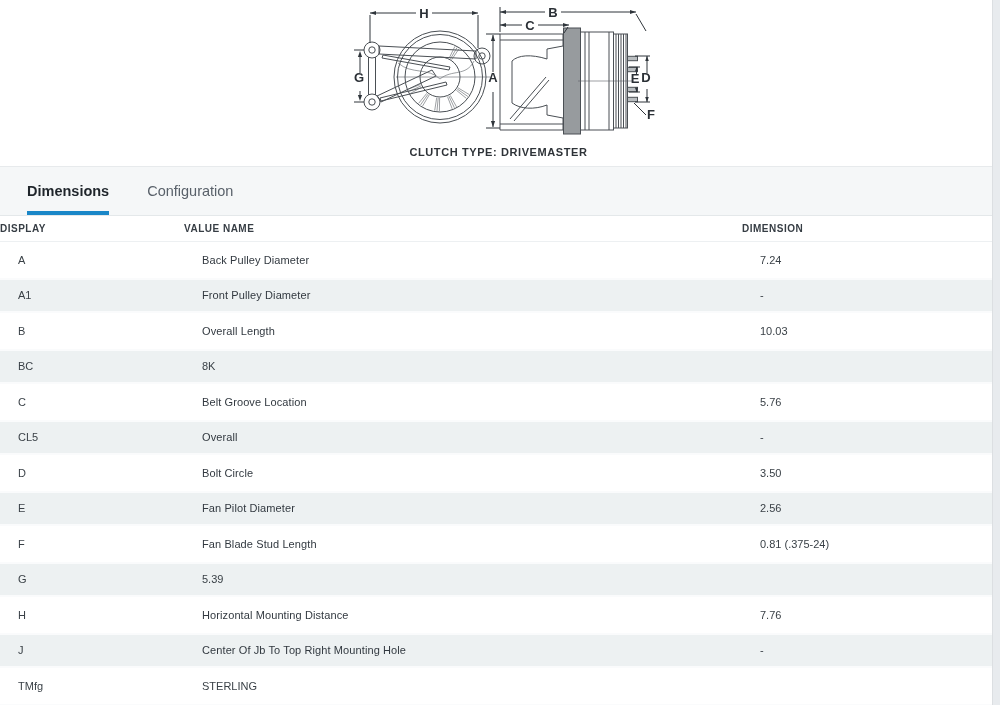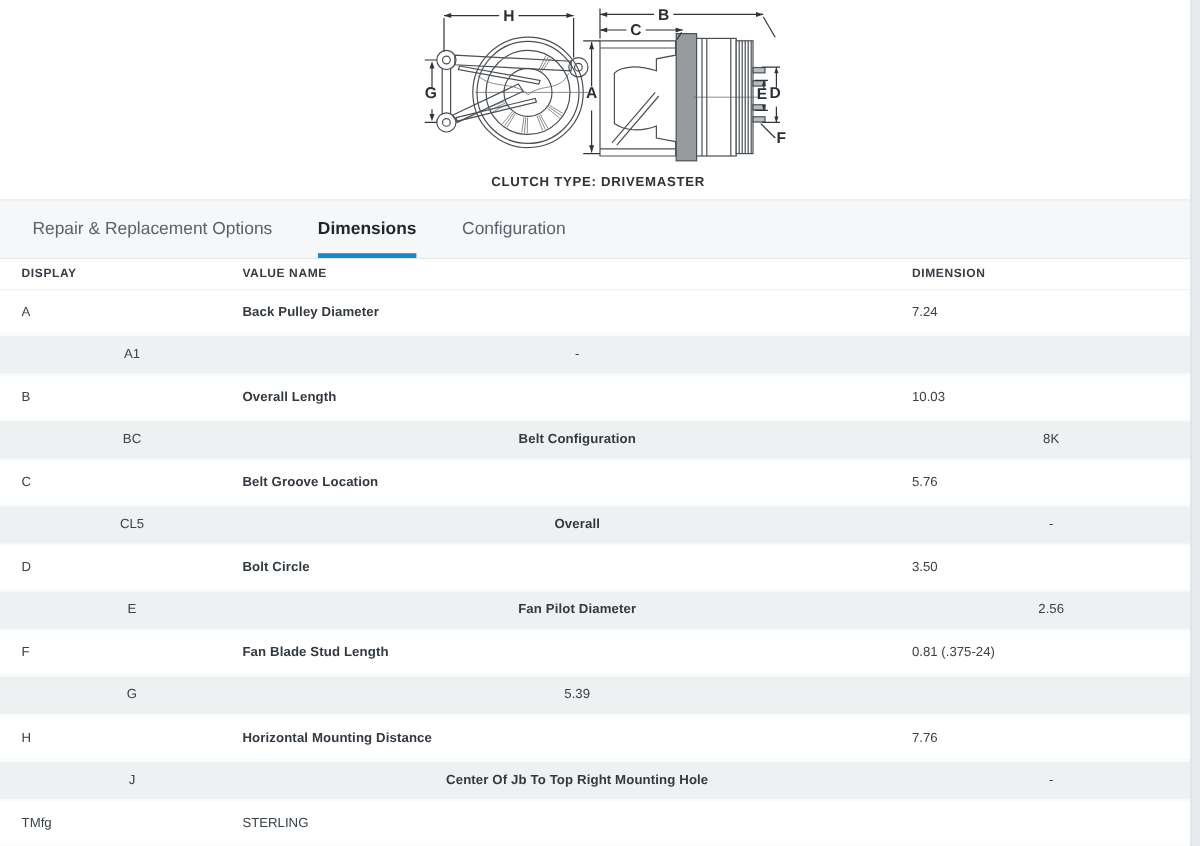--- a/index.html
+++ b/index.html
@@ -37,36 +37,35 @@
   }
   .tab.active { color:#1f252b; font-weight:700; }
   .tab.active::after {
     content:""; position:absolute; left:0; right:0; bottom:0; height:4px;
     background:var(--accent,#1a87c8);
   }
 
   
   .dim-table { width:992px; }
   .table-header {
-    display:grid; grid-template-columns:184px 558px 1fr; padding-left:18px;
+    display:grid; grid-template-columns:184px 558px 1fr; 
     height:26px; align-items:center; box-sizing:border-box;
     border-bottom:1px solid #edf0f2; background:#fff;
     font-size:10px; font-weight:700; letter-spacing:.5px; color:#363d44;
   }
   .row {
     display:grid; grid-template-columns:184px 558px 1fr; padding-left:18px;
     height:35.5px; align-items:center; box-sizing:border-box;
     font-size:11px; color:#3a4147; background:#fff;
   }
   .row.alt {
     background:var(--row-alt,#edf1f2);
     box-shadow: inset 0 2px 0 0 #fafbfc, inset 0 -2px 0 0 #fafbfc;
-    text-align: center;
-  }
-  .cell-value { font-weight:700; color:#323940; letter-spacing:.1px; }
+  }
+  .cell-value { font-weight:400; color:#323940; letter-spacing:.1px; }
   .row-stub {
     height:35.5px; background:var(--row-alt,#edf1f2);
     box-shadow: inset 0 2px 0 0 #fafbfc;
   }
 
   
   .scrollbar-track {
     position:absolute; top:0; right:0; width:8px; height:705px;
     background:#e8ebee; border-left:1px solid #dcdfe2; box-sizing:border-box;
   }
@@ -215,23 +214,20 @@
         <text x="180" y="28.5">C</text>
         <text x="296" y="81">D</text>
         <text x="285" y="81.5">E</text>
         <text x="301" y="118">F</text>
       </g>
     </svg>
     <div class="diagram-caption">CLUTCH TYPE: DRIVEMASTER</div>
   </div>
 
   <div class="tab-bar">
-      <div class="tab">
-      <span>Repair &amp; Replacement Options</span>
-    </div>
       <div class="tab active">
       <span>Dimensions</span>
     </div>
       <div class="tab">
       <span>Configuration</span>
     </div>
     </div>
 
   <div class="dim-table">
     <div class="table-header">
@@ -240,30 +236,30 @@
       <div>DIMENSION</div>
     </div>
     <div>
         <div class="row">
       <div class="cell-display">A</div>
       <div class="cell-value">Back Pulley Diameter</div>
       <div class="cell-dim">7.24</div>
     </div>
         <div class="row alt">
       <div class="cell-display">A1</div>
+      <div class="cell-value">Front Pulley Diameter</div>
       <div class="cell-dim">-</div>
     </div>
         <div class="row">
       <div class="cell-display">B</div>
       <div class="cell-value">Overall Length</div>
       <div class="cell-dim">10.03</div>
     </div>
         <div class="row alt">
       <div class="cell-display">BC</div>
-      <div class="cell-value">Belt Configuration</div>
       <div class="cell-dim">8K</div>
     </div>
         <div class="row">
       <div class="cell-display">C</div>
       <div class="cell-value">Belt Groove Location</div>
       <div class="cell-dim">5.76</div>
     </div>
         <div class="row alt">
       <div class="cell-display">CL5</div>
       <div class="cell-value">Overall</div>

